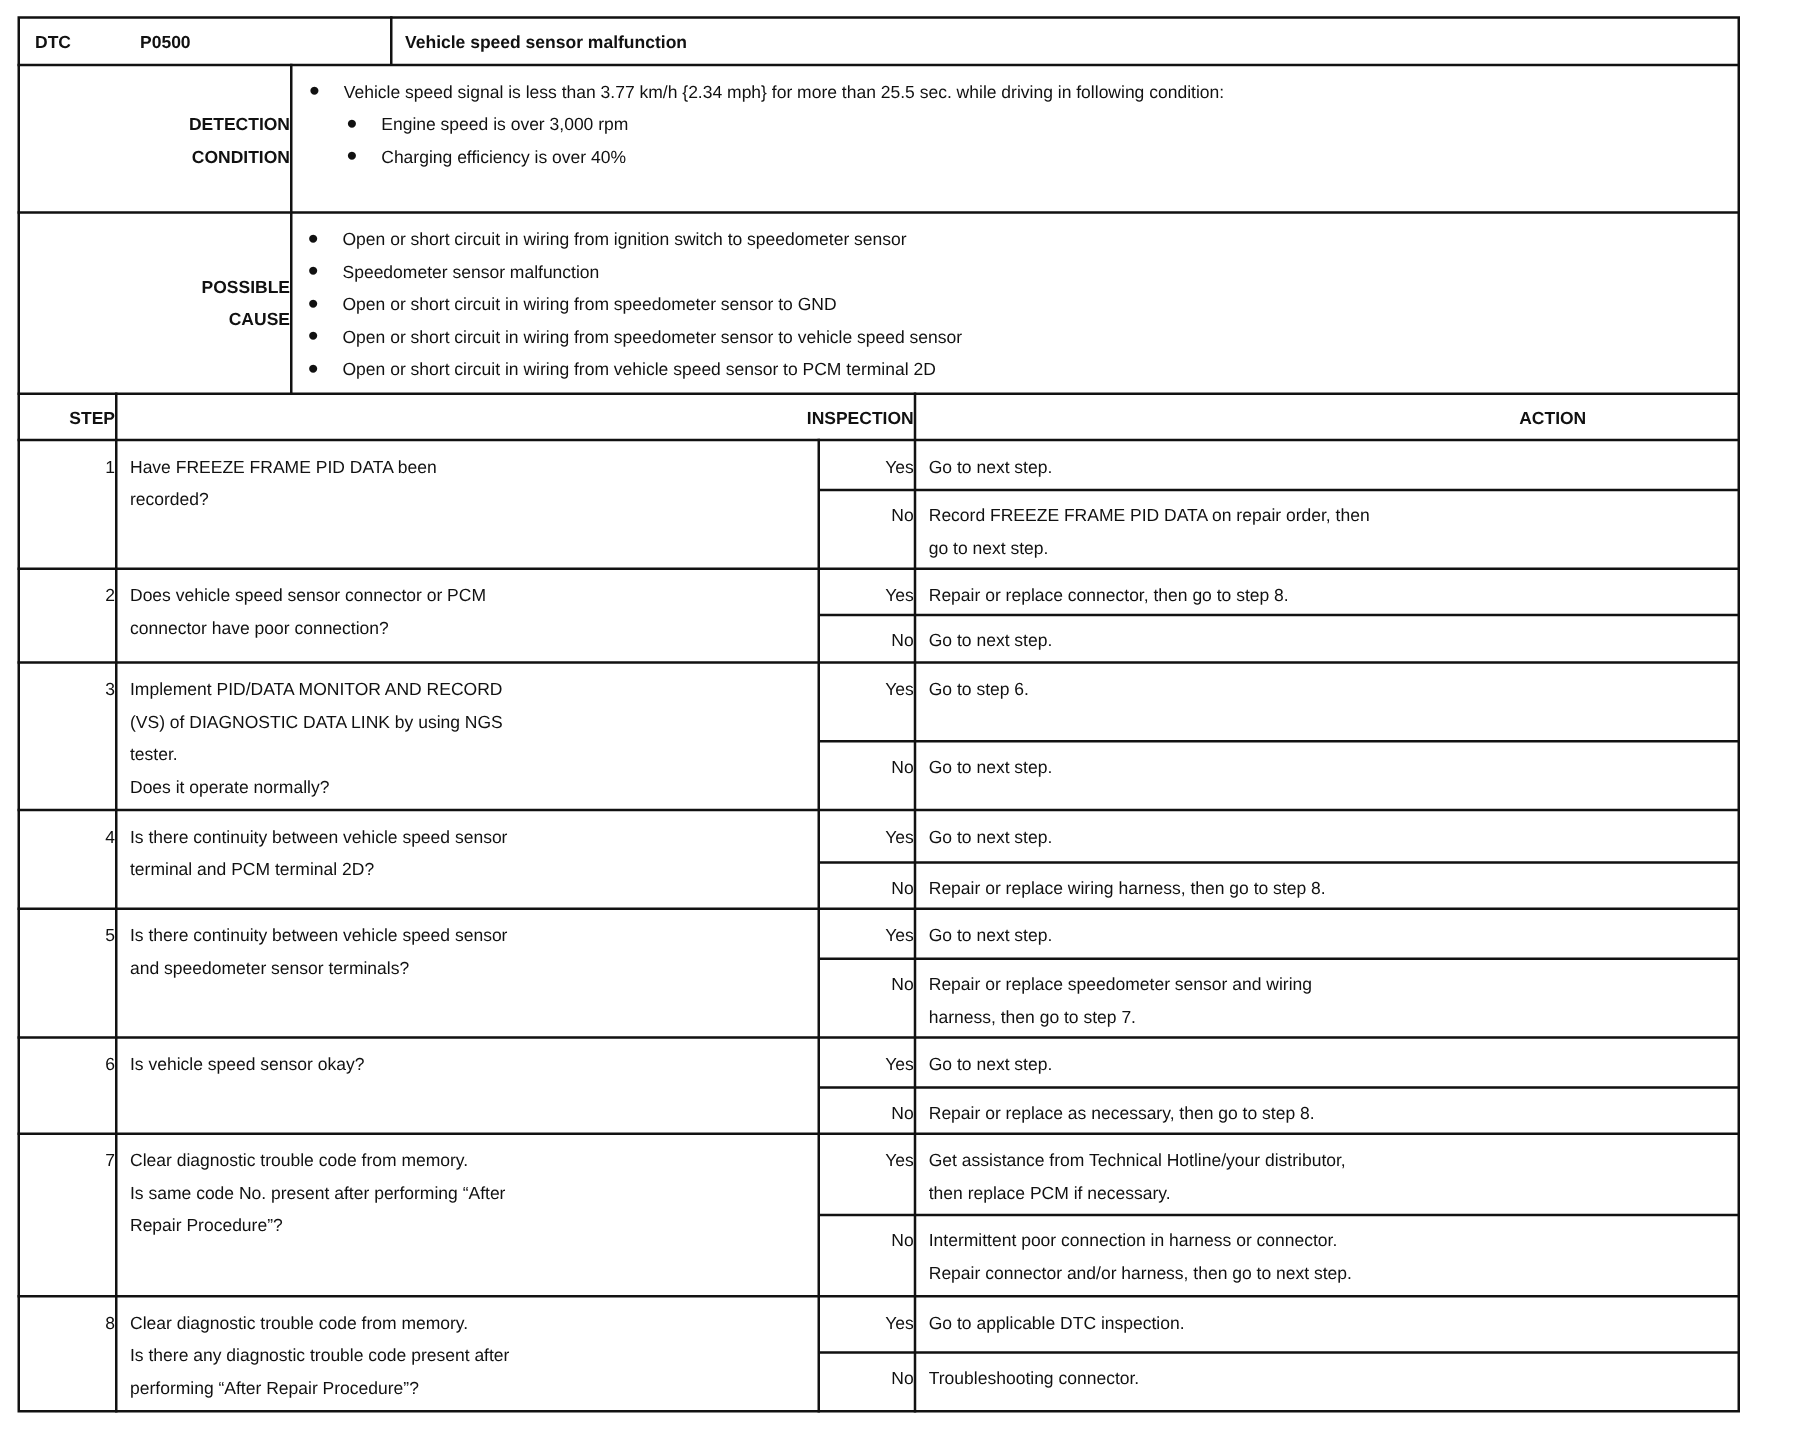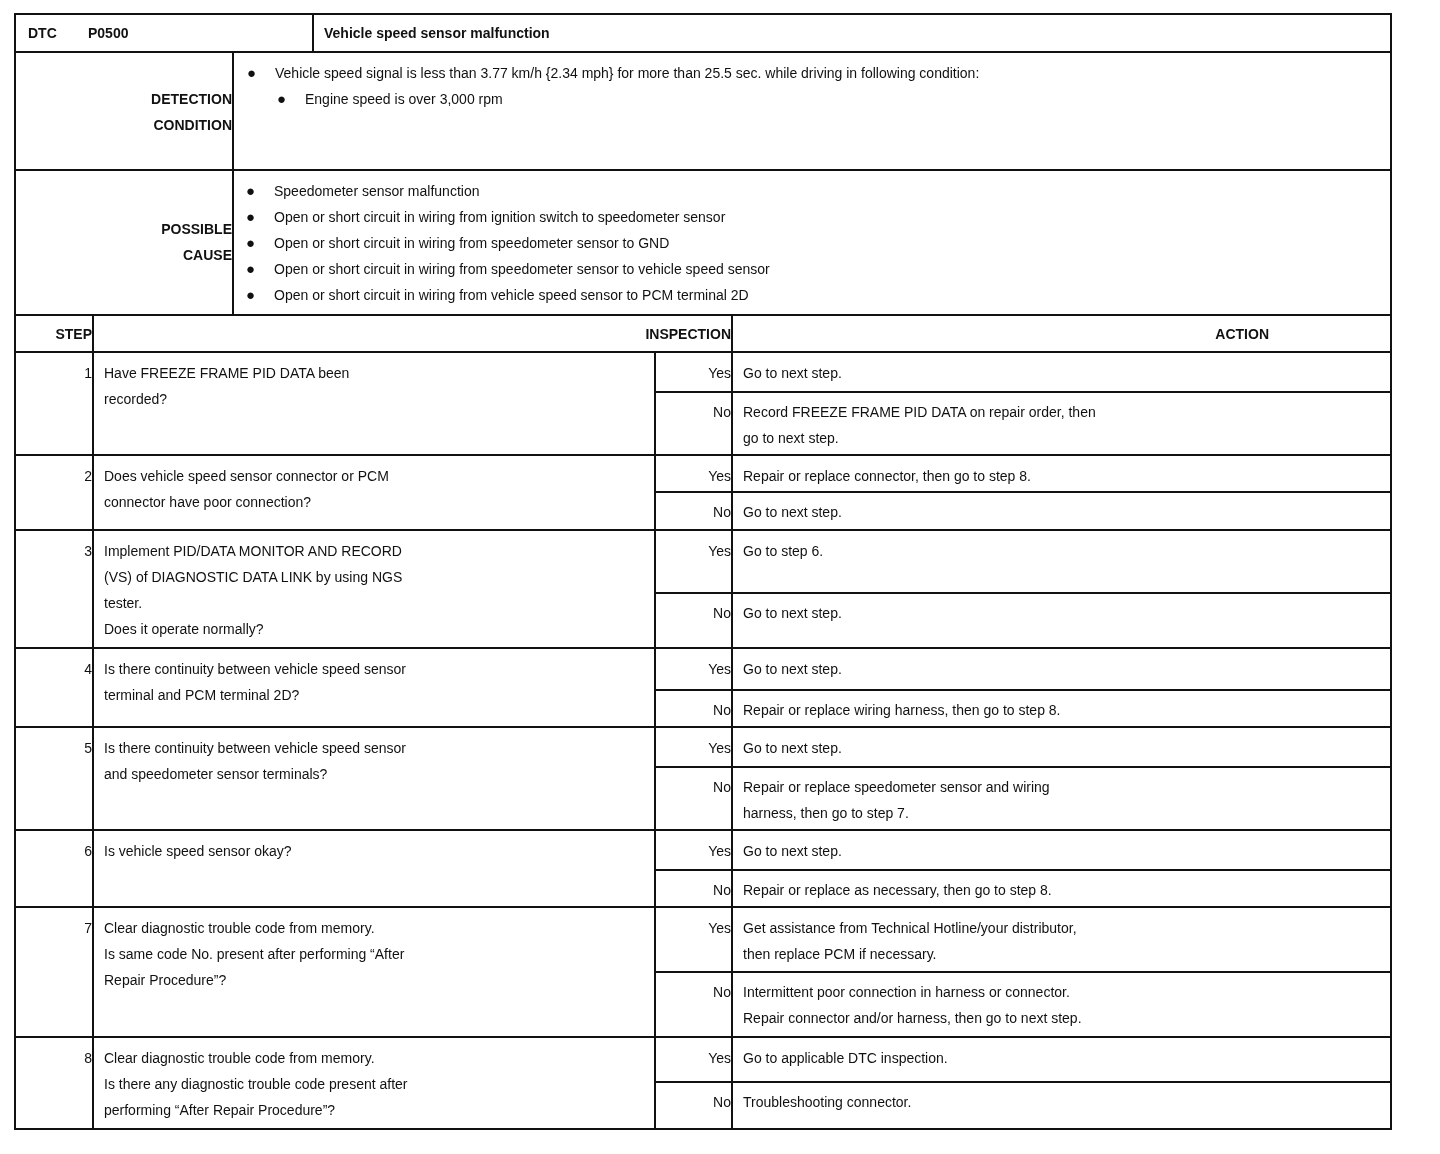--- a/index.html
+++ b/index.html
@@ -19,43 +19,44 @@
   .pre { white-space: pre-line; }
 </style>
 </head>
 <body>
 
 <div class="box" style="left:14px;top:13px;width:1378px;height:1117px;"></div>
 
 <div class="hline" style="left:14px;top:51px;width:1378px;"></div>
 <div class="vline" style="left:312px;top:13px;height:39px;"></div>
 <div class="cell bold" style="left:28px;top:20px;">DTC</div>
-<div class="cell bold" style="left:88px;top:20px;">P0500</div>
+<div class="cell bold" style="left:112px;top:20px;">P0500</div>
 <div class="cell bold" style="left:324px;top:20px;">Vehicle speed sensor malfunction</div>
 
 <div class="hline" style="left:14px;top:169px;width:1378px;"></div>
 <div class="vline" style="left:232px;top:51px;height:264px;"></div>
 <div class="cell bold center pre" style="left:16px;top:86px;width:216px;">DETECTION
 CONDITION</div>
 <div class="cell" style="left:247px;top:60px;width:1120px;">
   <ul class="bullets">
     <li>Vehicle speed signal is less than 3.77 km/h {2.34 mph} for more than 25.5 sec. while driving in following condition:</li>
   </ul>
   <ul class="bullets sub">
     <li>Engine speed is over 3,000 rpm</li>
+    <li>Charging efficiency is over 40%</li>
   </ul>
 </div>
 
 <div class="hline" style="left:14px;top:314px;width:1378px;"></div>
 <div class="cell bold center pre" style="left:16px;top:216px;width:216px;">POSSIBLE
 CAUSE</div>
 <div class="cell" style="left:246px;top:178px;width:1120px;">
   <ul class="bullets">
+    <li>Open or short circuit in wiring from ignition switch to speedometer sensor</li>
     <li>Speedometer sensor malfunction</li>
-    <li>Open or short circuit in wiring from ignition switch to speedometer sensor</li>
     <li>Open or short circuit in wiring from speedometer sensor to GND</li>
     <li>Open or short circuit in wiring from speedometer sensor to vehicle speed sensor</li>
     <li>Open or short circuit in wiring from vehicle speed sensor to PCM terminal 2D</li>
   </ul>
 </div>
 
 <div class="hline" style="left:14px;top:351px;width:1378px;"></div>
 <div class="vline" style="left:92px;top:314px;height:816px;"></div>
 <div class="vline" style="left:731px;top:314px;height:816px;"></div>
 <div class="vline" style="left:654px;top:351px;height:779px;"></div>

